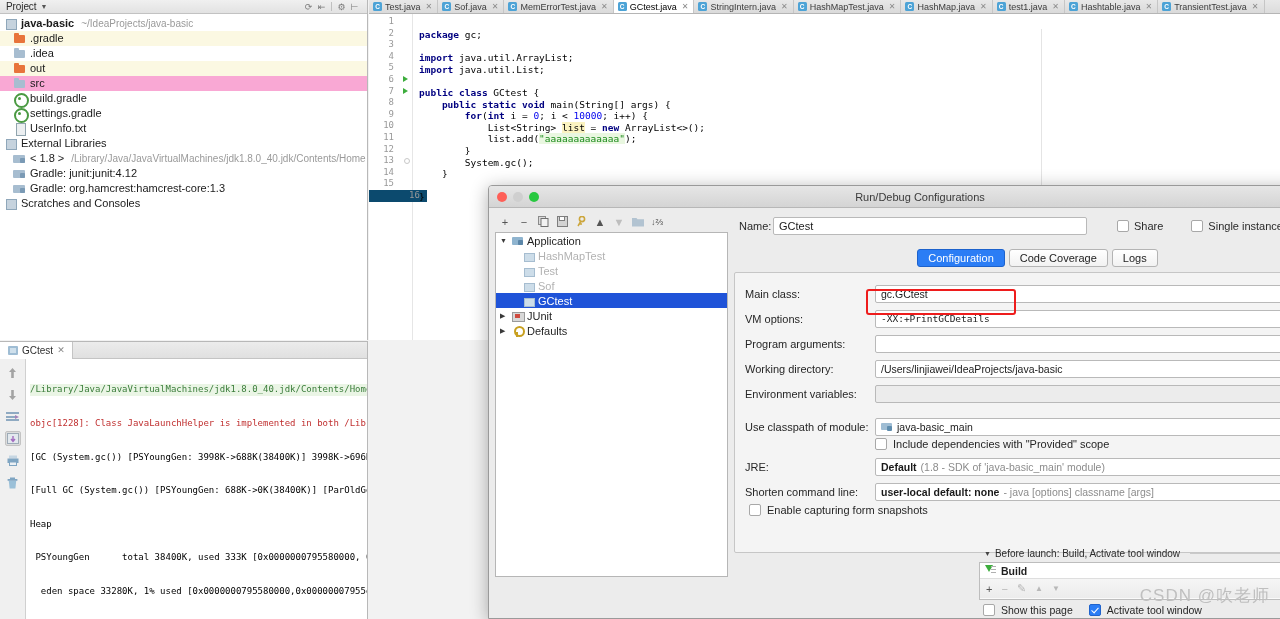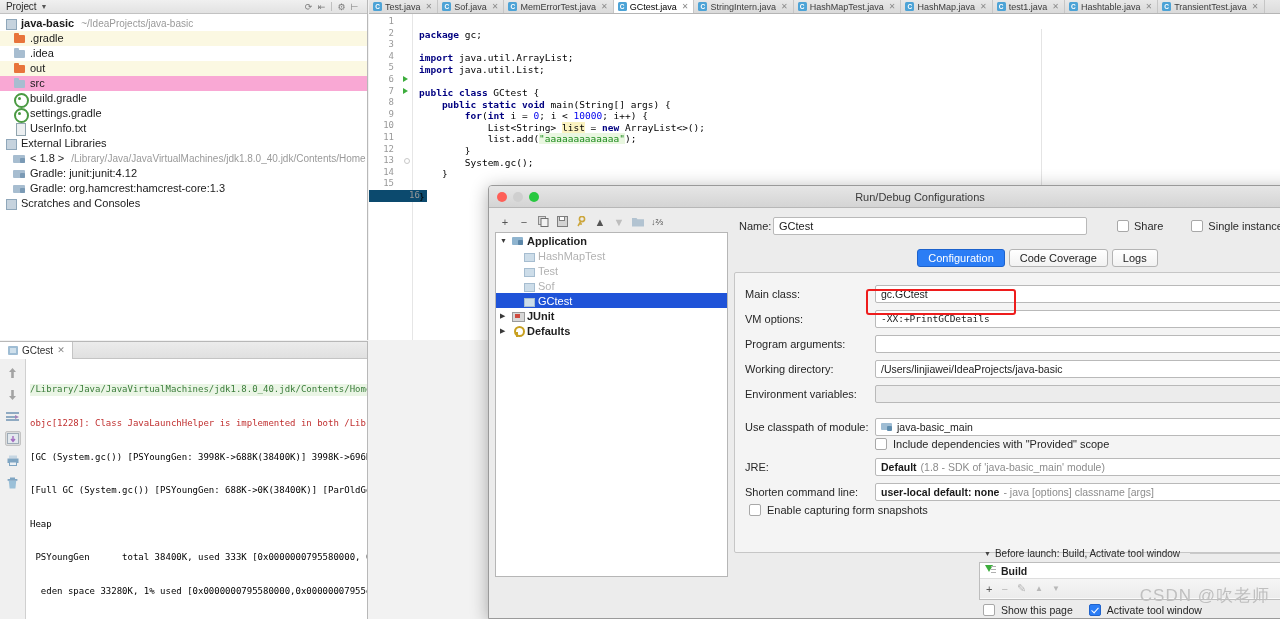--- a/index.html
+++ b/index.html
@@ -209,21 +209,21 @@
   .ct-row.sel { background: #1f53d8; color: #ffffff; }
   .ct-row .tw { width: 11px; font-size: 7px; color: #3a3a3a; }
   .ct-row .cicon { width: 13px; height: 12px; margin-right: 3px; position: relative; flex: 0 0 13px;}
   .ct-row .cicon.app::before{content:"";position:absolute;left:1px;top:2px;width:11px;height:8px;background:#8fb4cf;border-radius:1px;}
   .ct-row .cicon.app::after{content:"";position:absolute;left:7px;top:5px;width:5px;height:5px;background:#5b86a8;border-radius:1px;}
   .ct-row .cicon.cls::before{content:"";position:absolute;left:2px;top:3px;width:9px;height:7px;background:#cddde9;border:1px solid #a6bdd0;}
   .ct-row .cicon.junit::before{content:"";position:absolute;left:1px;top:2px;width:11px;height:8px;background:#d8d8d8;border:1px solid #9a9a9a;}
   .ct-row .cicon.junit::after{content:"";position:absolute;left:4px;top:4px;width:5px;height:4px;background:#cf4b3f;}
   .ct-row .cicon.def::before{content:"";position:absolute;left:3px;top:1px;width:7px;height:7px;border:2px solid #c8a020;border-radius:50%;}
   .ct-row .cicon.def::after{content:"";position:absolute;left:5px;top:7px;width:2px;height:5px;background:#c8a020;}
-  .ct-row .cl2 { font-weight: bold; }
+  .ct-row .cl2 { font-weight: normal; }
   .ct-row .cgray { color: #b2b2b2; }
 
   .dlg-right { position: absolute; left: 245px; top: 0; right: 0; height: 100%; padding: 8px 10px 0 0; }
   .name-row { display: flex; align-items: center; height: 20px; padding-left: 5px; }
   .name-row .lab { width: 34px; font-size: 11px; color: #2a2a2a; }
   .name-input {
     flex: 1; height: 18px; background: #fff; border: 1px solid #b9b9b9; border-radius: 2px;
     font-size: 11px; padding: 0 5px; color: #1a1a1a; line-height: 16px; max-width: 314px;
   }
   .name-row .cb-wrap { display: flex; align-items: center; gap: 5px; margin-left: 22px; font-size: 11px; color: #2a2a2a; padding-left: 8px; }

